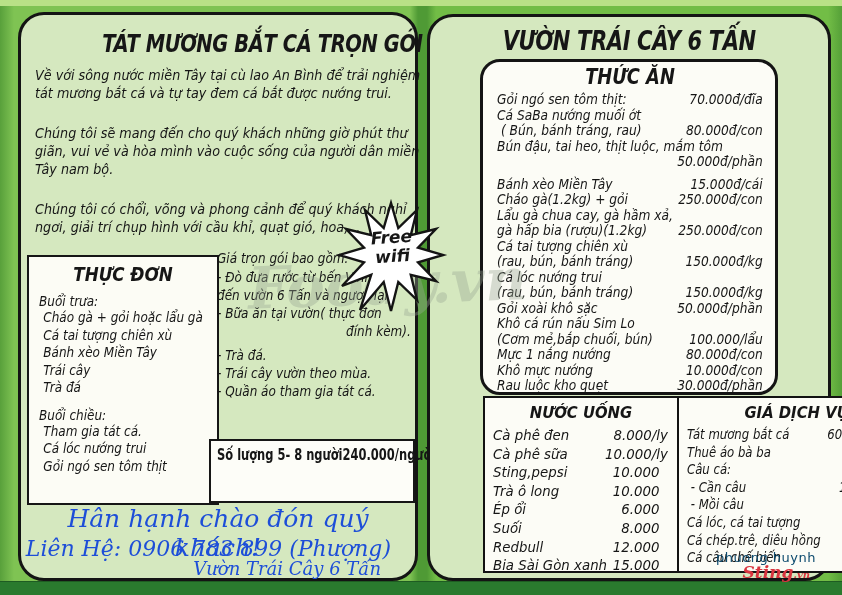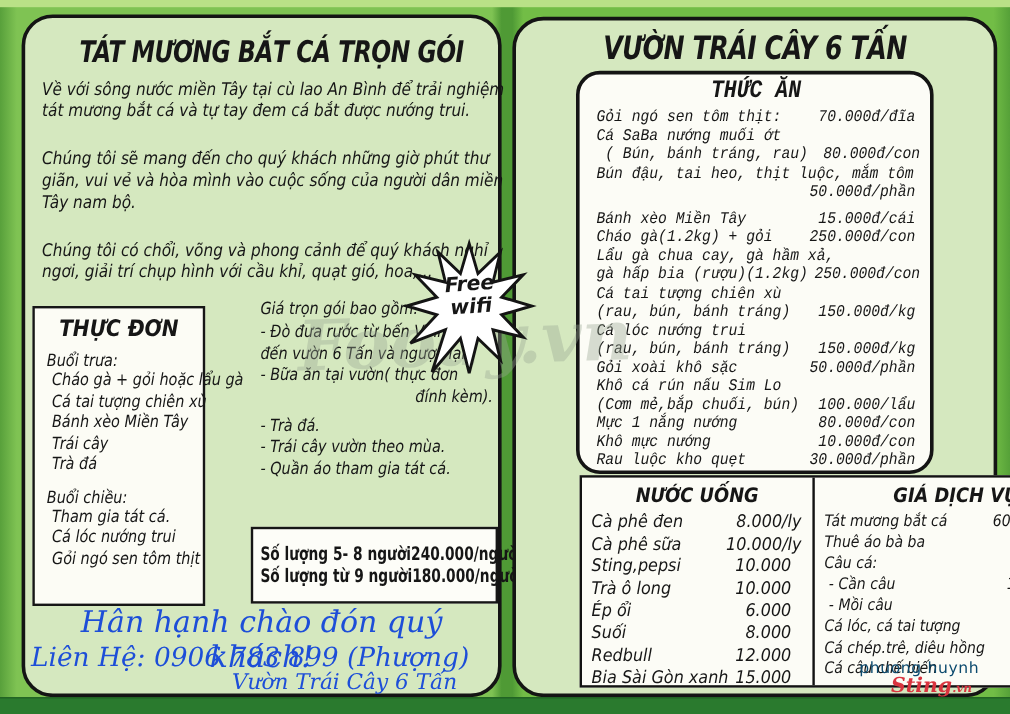--- a/index.html
+++ b/index.html
@@ -18,38 +18,38 @@
   #right-panel{left:427px;top:14px;width:398px;height:561px;}
   .abs{position:absolute;}
   .narrow{transform:scaleX(0.86);transform-origin:left top;width:116%;}
   .narrow90{transform:scaleX(0.9);transform-origin:left top;width:111%;}
   .cond-title{display:inline-block;transform:scaleX(0.78);transform-origin:center;white-space:nowrap;font-weight:700;font-style:italic;letter-spacing:-0.5px;}
   .center{text-align:center;width:100%;}
 
   
   .para{font-style:italic;font-size:14.5px;line-height:1.24;transform:scaleX(0.88);transform-origin:left top;width:114%;}
   .white-box{background:#fcfcf5;border:2px solid #161616;}
-  #menu-box{left:6px;top:240px;width:144px;height:250px;padding:4px 0 0 10px;box-sizing:border-box;}
+  #menu-box{left:6px;top:240px;width:192px;height:250px;padding:4px 0 0 10px;box-sizing:border-box;}
   #menu-box .box-title{font-size:19px;font-weight:700;font-style:italic;text-align:center;margin:2px 10px 8px 0;transform:scaleX(0.88);transform-origin:center;}
   .menu-label{font-style:italic;font-size:14px;white-space:pre;}
   .menu-list div{font-style:italic;font-size:14px;line-height:17.5px;white-space:pre;padding-left:5px;}
   #package-col{left:196px;top:234px;width:196px;font-style:italic;font-size:14px;line-height:18px;}
   #package-col .heading{margin-bottom:1px;white-space:pre;}
   #package-list div{white-space:pre;}
   #package-list div.right{text-align:right;padding-right:2px;}
   #package-list div.gap{margin-top:6px;}
-  #price-box{left:188px;top:424px;width:206px;height:64px;padding:5px 6px;box-sizing:border-box;display:flex;flex-direction:column;justify-content:center;background:#fdfdf8;}
+  #price-box{left:188px;top:424px;width:206px;height:64px;padding:5px 6px;box-sizing:border-box;display:flex;justify-content:space-between;background:#fdfdf8;}
   #price-box .lrow{display:flex;justify-content:space-between;font-weight:700;font-size:15.5px;transform:scaleX(0.74);transform-origin:left center;width:135%;white-space:pre;}
   .closing{font-family:"DejaVu Serif",serif;font-style:italic;color:#1d4ed8;}
   #closing1{left:0;top:489px;width:100%;text-align:center;font-size:25px;}
   #closing2{left:0;top:521px;width:100%;text-align:right;padding-right:24px;box-sizing:border-box;font-size:22px;}
   #closing3{left:0;top:543px;width:100%;text-align:right;padding-right:34px;box-sizing:border-box;font-size:18px;}
 
   
-  #food-box{left:50px;top:42px;width:298px;height:336px;background:#fcfcf6;border:3px solid #141414;border-radius:20px;box-sizing:border-box;padding:2px 12px 0 14px;font-family:Liberation Mono, monospace;}
+  #food-box{left:50px;top:42px;width:298px;height:336px;background:#fcfcf6;border:3px solid #141414;border-radius:20px;box-sizing:border-box;padding:2px 12px 0 14px;}
   #food-box .box-title{font-size:21px;font-weight:700;font-style:italic;text-align:center;transform:scaleX(0.85);transform-origin:center;margin:1px 0 3px 0;}
   #food-list .lrow{display:flex;justify-content:space-between;font-style:italic;font-size:13.6px;line-height:15.5px;}
   #food-list .lrow.gap{margin-top:7px;}
   #food-list .nm{white-space:pre;}
   #food-list .pr{white-space:pre;text-align:right;min-width:104px;}
   #bottom-table{left:7px;top:379px;width:384px;height:177px;background:#fcfcf6;border:2px solid #121212;box-sizing:border-box;display:flex;margin-left:46px;}
   .cell{box-sizing:border-box;padding:3px 8px 0 8px;}
   #drinks-cell{width:194px;border-right:2px solid #121212;}
   #services-cell{flex:1;}
   .cell .box-title{font-size:16.5px;font-weight:700;font-style:italic;text-align:center;transform:scaleX(0.9);transform-origin:center;margin:2px 0 4px 0;}
@@ -69,21 +69,21 @@
   #wm-logo{right:32px;top:562px;z-index:6;color:#d9343f;font-family:"DejaVu Serif",serif;font-style:italic;font-weight:700;font-size:17px;}
   #wm-logo .vn{font-size:10px;}
 </style>
 </head>
 <body>
 
 <div class="strip-top"></div>
 <div class="strip-bottom"></div>
 
 <div class="panel" id="left-panel">
-  <div class="abs center" style="top:14px;left:0;font-size:25px;">
+  <div class="abs center" style="top:14px;left:0;font-size:25px;padding-left:36px;">
     <span class="cond-title">TÁT MƯƠNG BẮT CÁ TRỌN GÓI</span>
   </div>
   <div class="abs para" style="left:14px;top:52px;">Về với sông nước miền Tây tại cù lao An Bình để trải nghiệm tát mương bắt cá và tự tay đem cá bắt được nướng trui.</div>
   <div class="abs para" style="left:14px;top:110px;">Chúng tôi sẽ mang đến cho quý khách những giờ phút thư giãn, vui vẻ và hòa mình vào cuộc sống của người dân miền Tây nam bộ.</div>
   <div class="abs para" style="left:14px;top:186px;">Chúng tôi có chổi, võng và phong cảnh để quý khách nghỉ ngơi, giải trí chụp hình với cầu khỉ, quạt gió, hoa,...</div>
 
   <div class="abs white-box" id="menu-box">
     <div class="box-title">THỰC ĐƠN</div>
     <div class="narrow">
       <div class="menu-label">Buổi trưa:</div>

